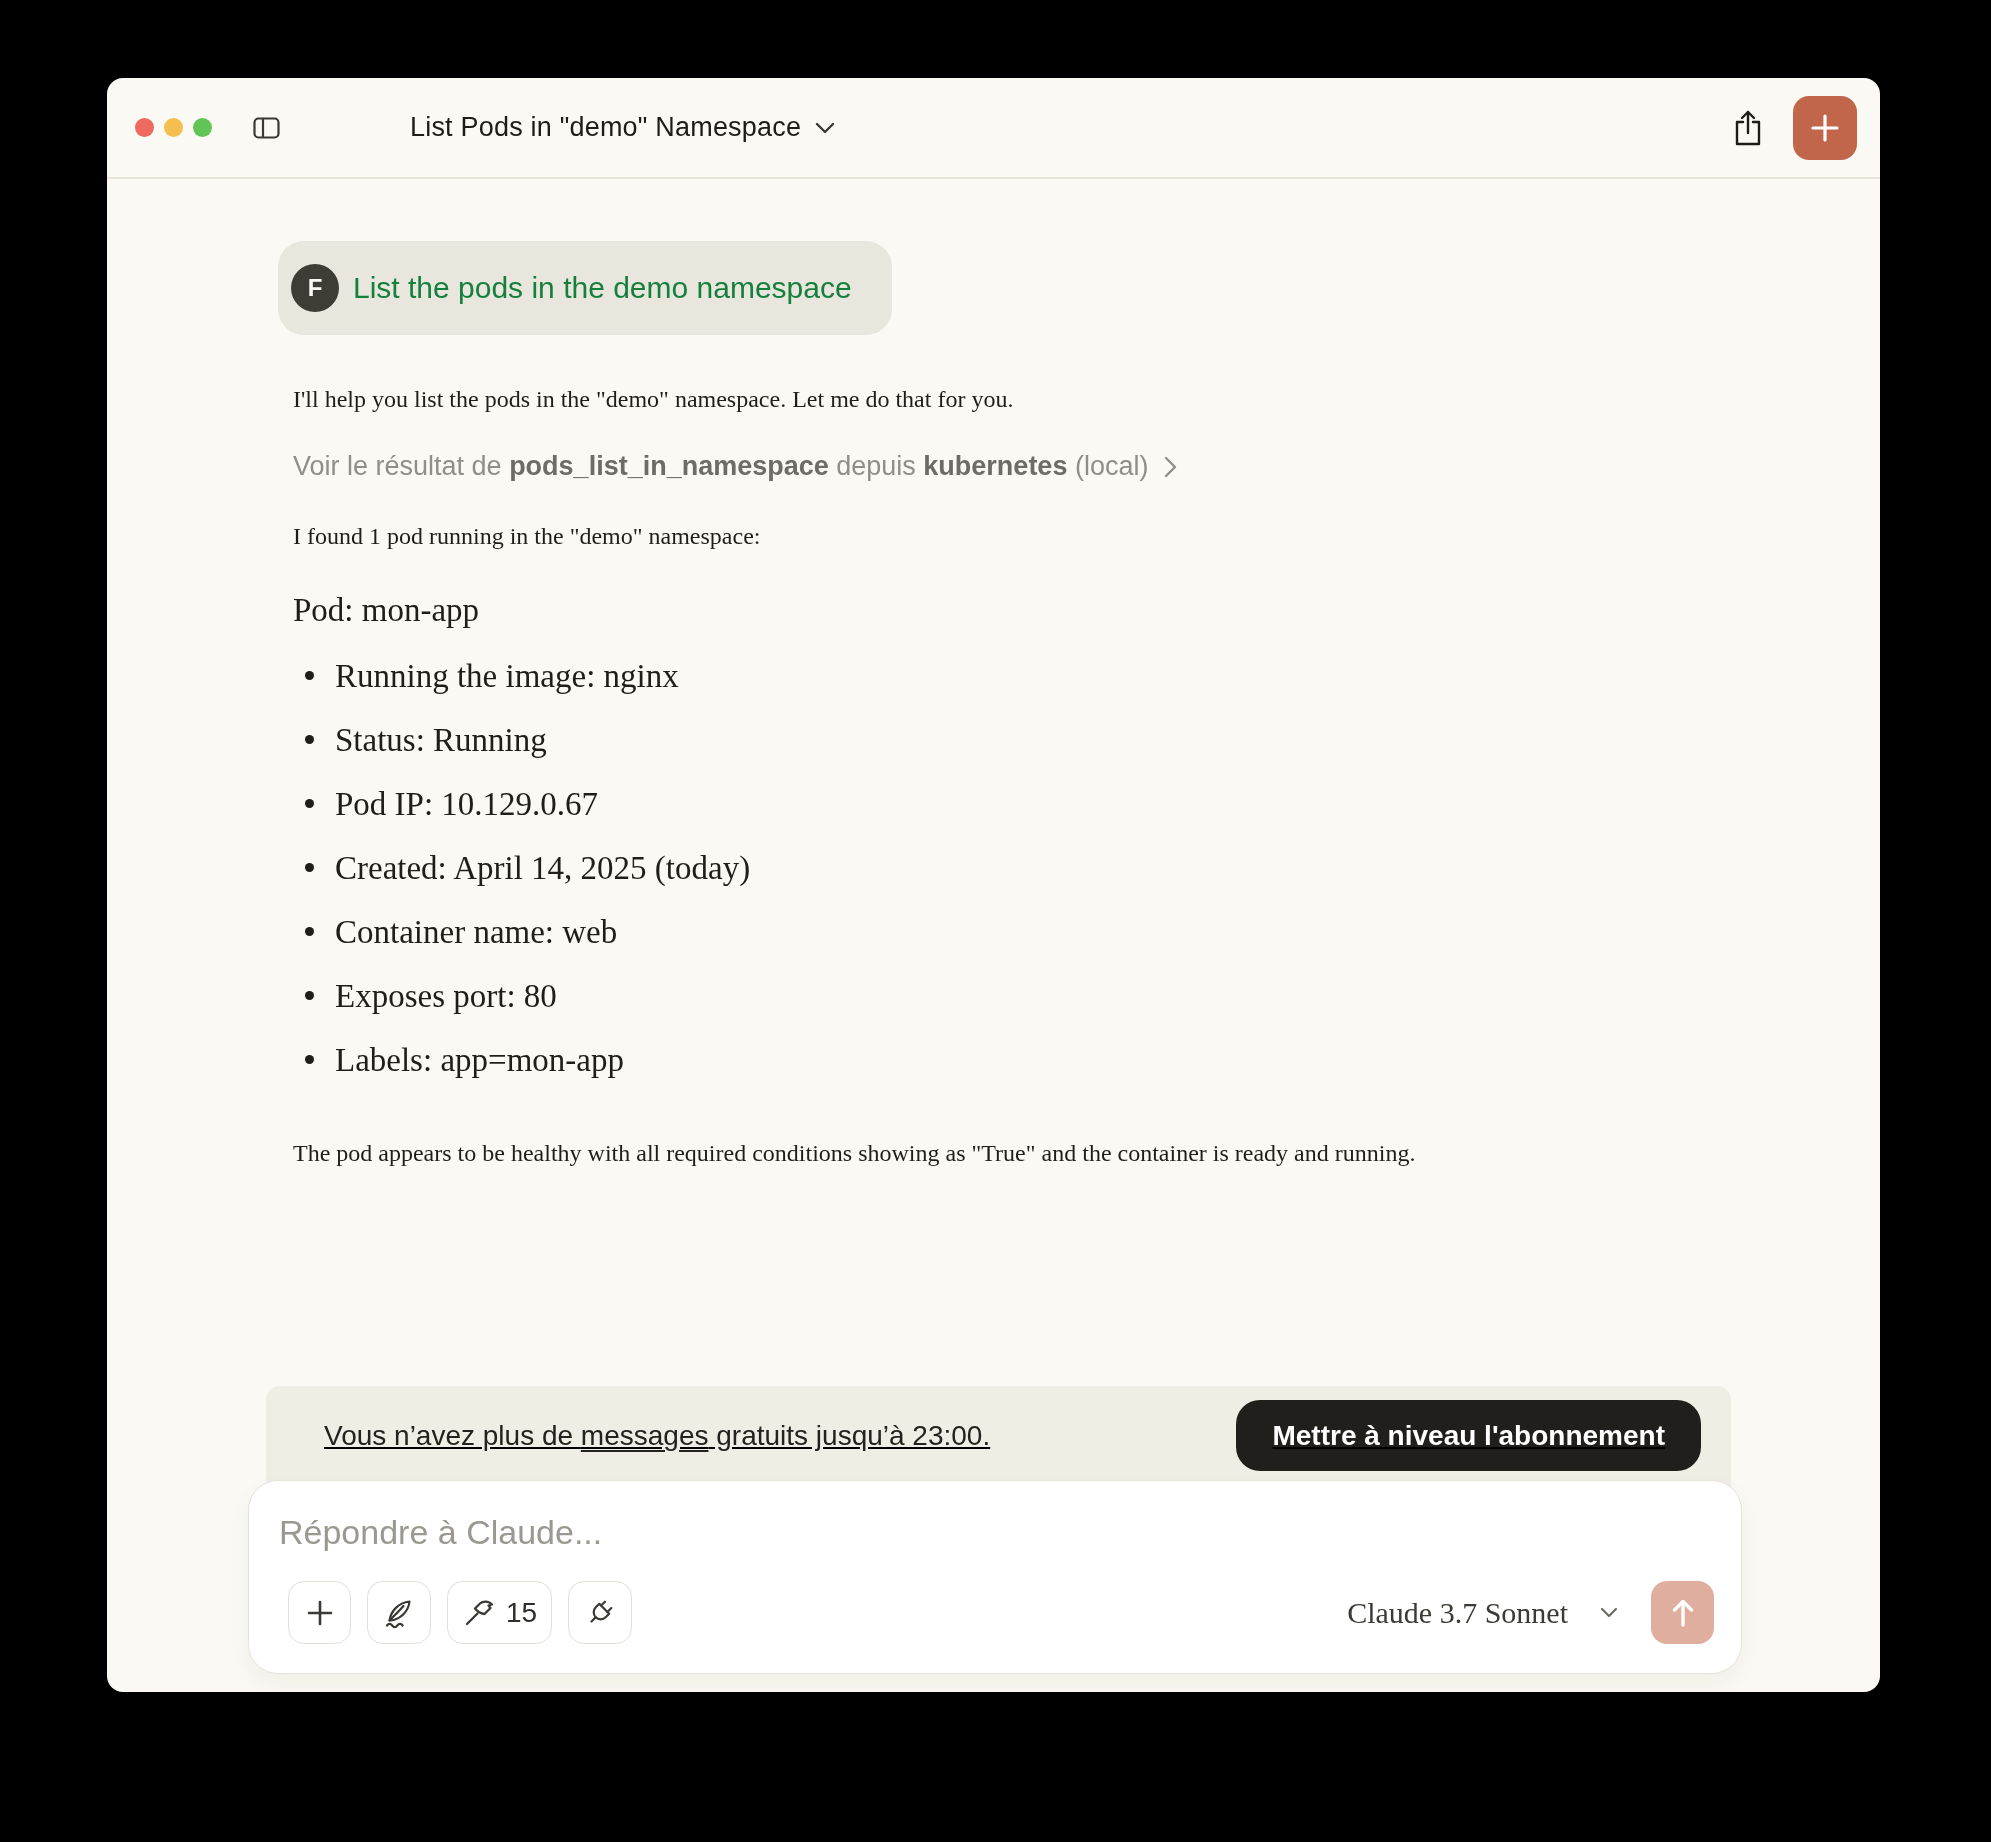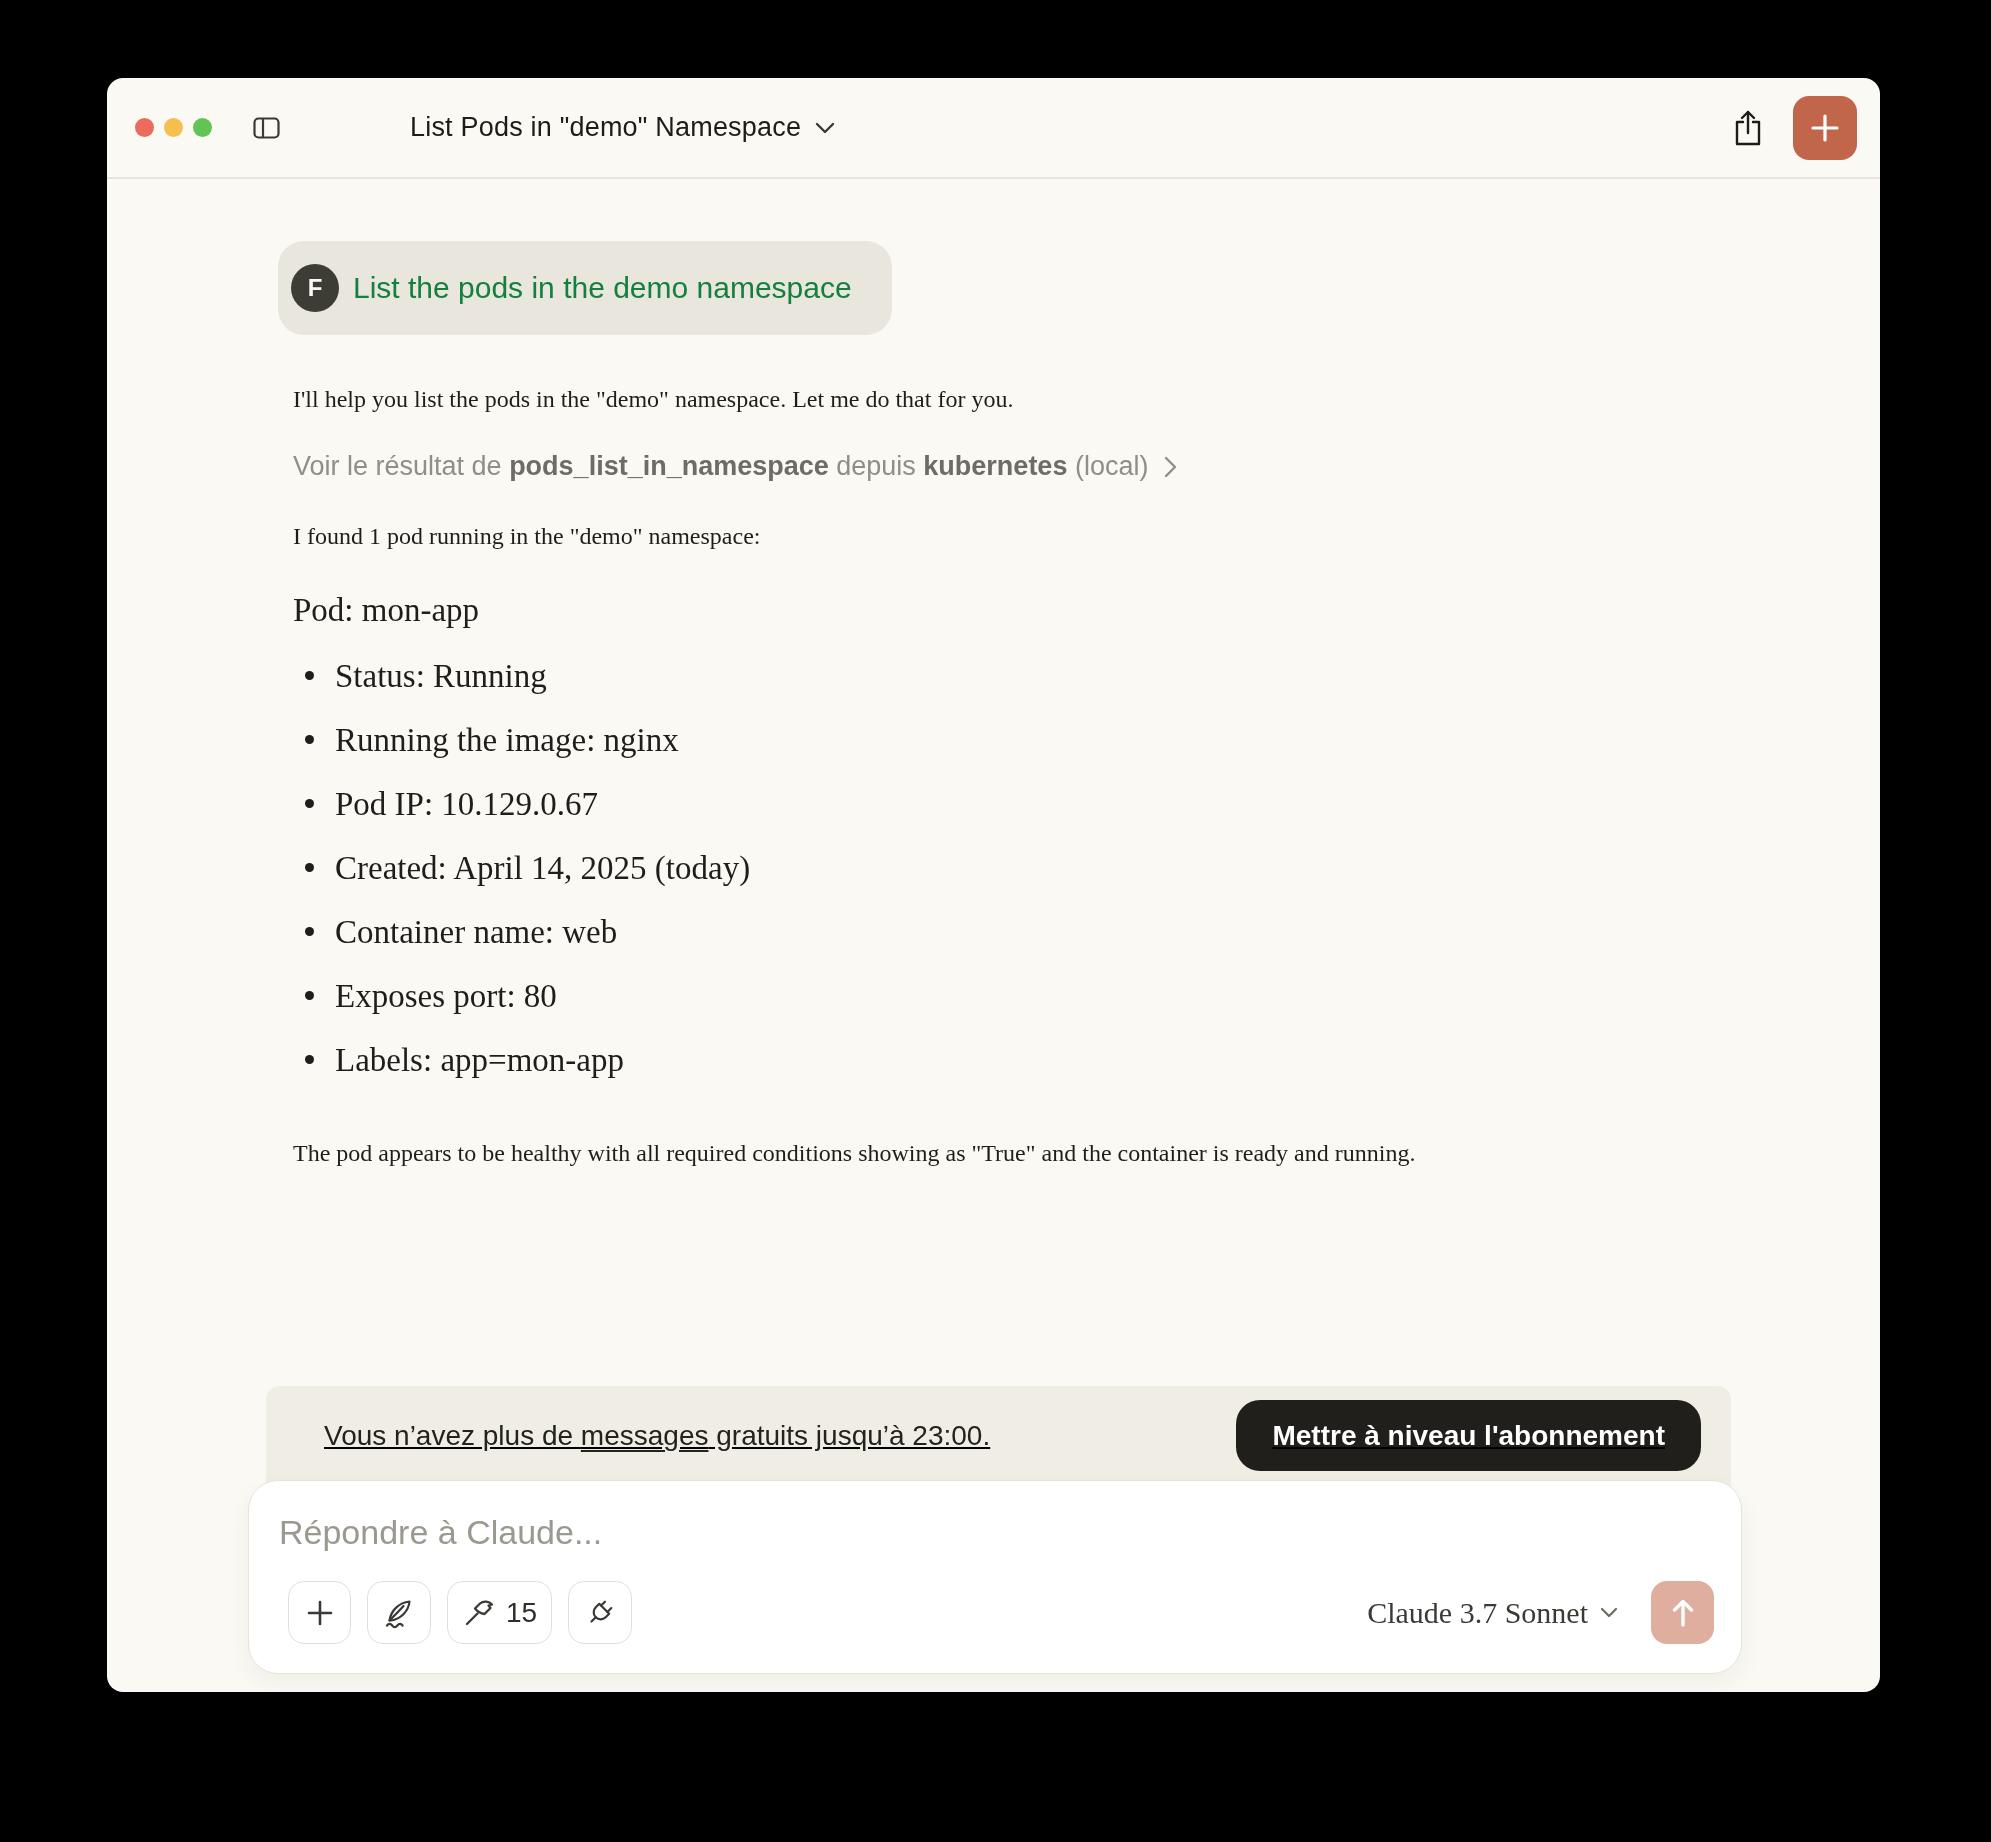--- a/index.html
+++ b/index.html
@@ -120,21 +120,21 @@
     display:flex; align-items:center;padding-left:12px;
   }
   .tool-btn {
     height:63px; min-width:63px; padding:0 14px; margin-right:16px;
     border:1.5px solid #E2DFD7; border-radius:16px; background:#FFFFFF;
     display:flex; align-items:center; justify-content:center; gap:10px; cursor:pointer;
   }
   .tool-count { font-size:28px; color:#2F2E2A; }
   .composer-right { margin-left:auto; display:flex; align-items:center; }
   .model-select {
-    display:flex; align-items:center; gap:12px; cursor:pointer;
+    display:flex; align-items:center; gap:32px; cursor:pointer;
     font-family:"Liberation Serif","DejaVu Serif",serif;
     font-size:30px; color:#3B3A35;
   }
   .send-btn {
     margin-left:33px; width:63px; height:63px; border-radius:16px; border:none;
     background:#E0AE9E; display:flex; align-items:center; justify-content:center; cursor:pointer;
   }
 
   svg { display:block; }
 </style>
@@ -204,22 +204,22 @@
           <polyline points="2,2 11,11 2,20"></polyline>
         </svg>
       </span>
     </div>
 
     <p class="serif para found">I found 1 pod running in the "demo" namespace:</p>
 
     <p class="serif pod-heading">Pod: mon-app</p>
 
     <ul class="pod-list serif">
+      <li>Running the image: nginx</li>
       <li>Status: Running</li>
-      <li>Running the image: nginx</li>
       <li>Pod IP: 10.129.0.67</li>
       <li>Created: April 14, 2025 (today)</li>
       <li>Container name: web</li>
       <li>Exposes port: 80</li>
       <li>Labels: app=mon-app</li>
     </ul>
 
     <p class="serif para closing">The pod appears to be healthy with all required conditions showing as "True" and the container is ready and running.</p>
 
     <div class="response-footer">

